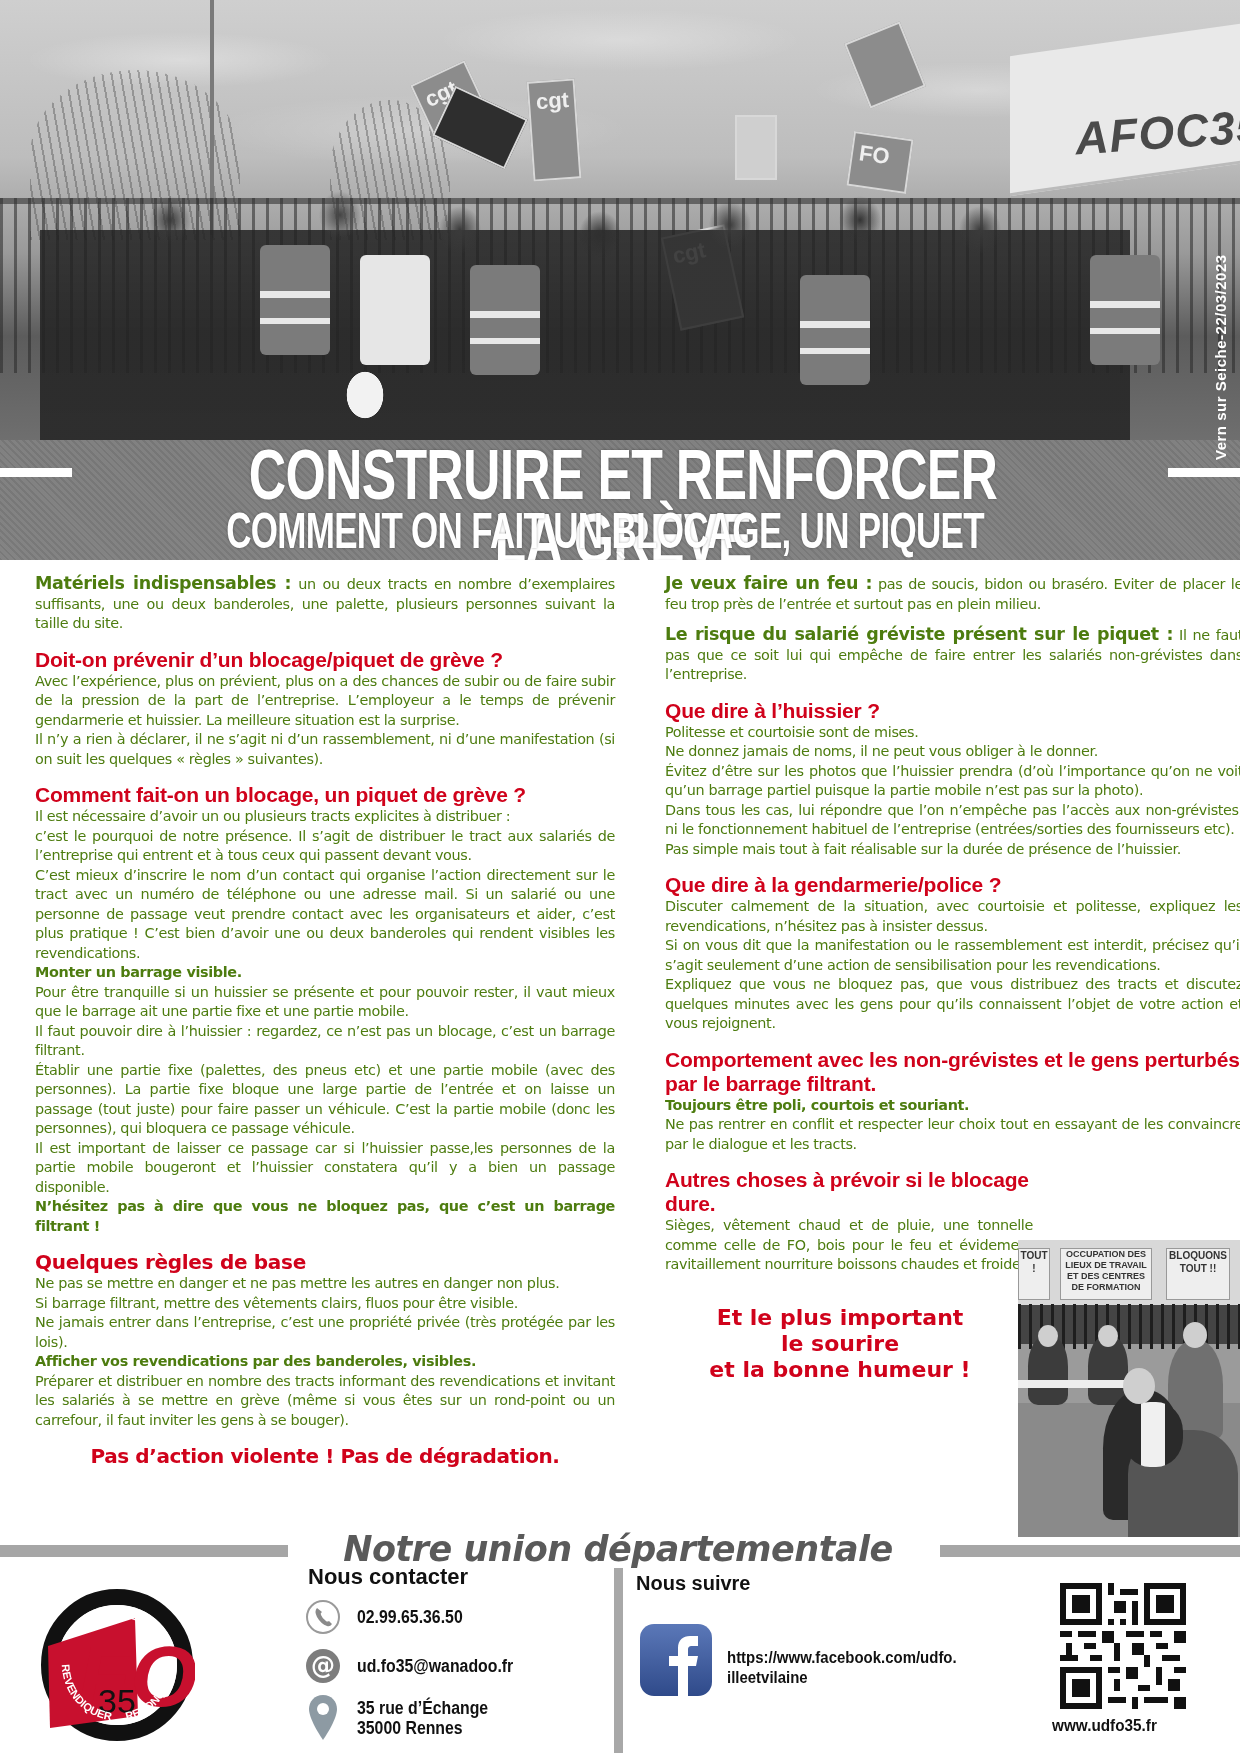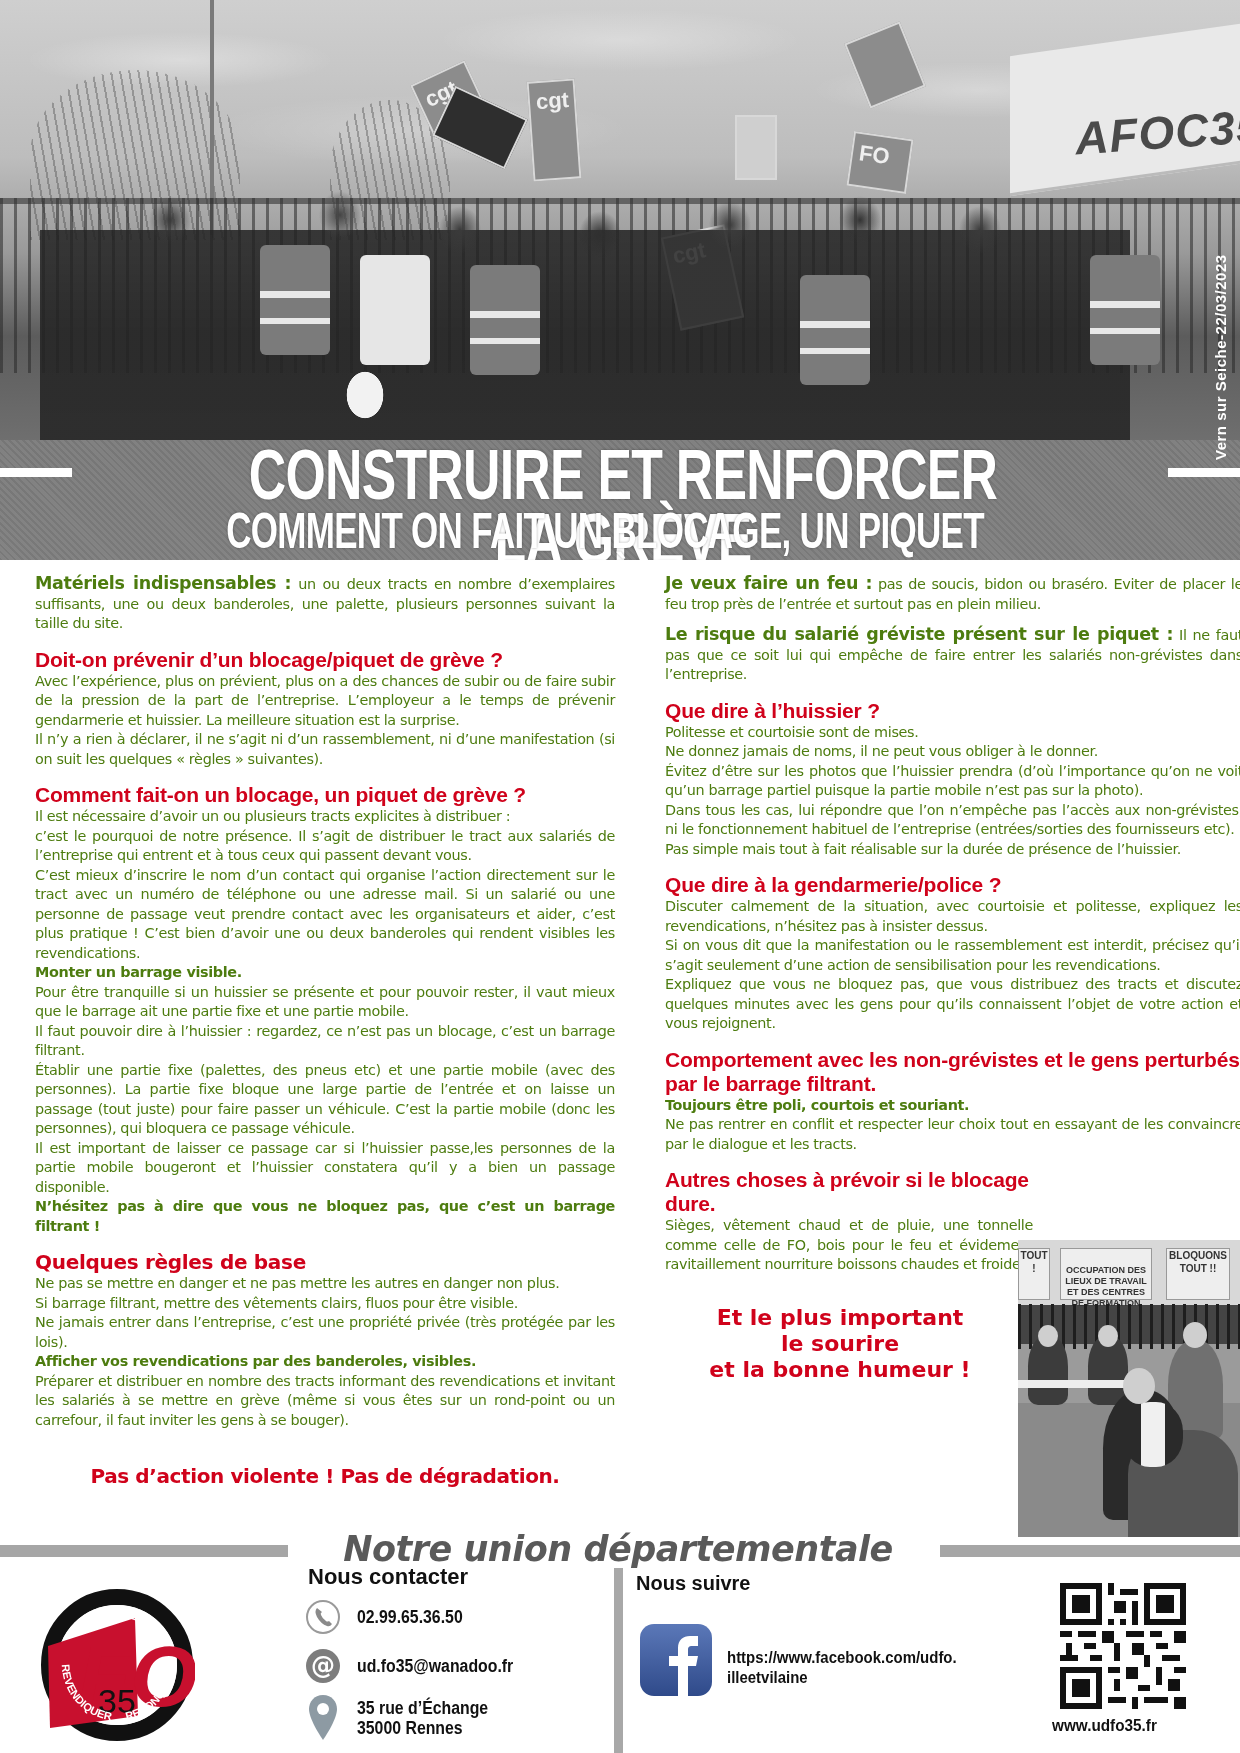--- a/index.html
+++ b/index.html
@@ -111,21 +111,21 @@
   .block-line { display: block; }
 
   .h-wide { font-family: "DejaVu Sans", sans-serif; font-size: 20px; letter-spacing: -.3px; }
 
   .smile {
     color: #d0021b; font-family: "DejaVu Sans", sans-serif; font-weight: bold; text-align: center;
     font-size: 22px; line-height: 26px; width: 350px;
   }
   .warning {
     color: #d0021b; font-family: "DejaVu Sans", sans-serif; font-weight: bold;
-    font-size: 20px; line-height: 24px; letter-spacing: -.4px; text-align: center; margin-top: 20px;
+    font-size: 20px; line-height: 24px; letter-spacing: -.4px; text-align: center;
   }
 
   .side-photo {
     position: absolute; left: 1018px; top: 1240px; width: 222px; height: 297px; overflow: hidden;
     background: linear-gradient(180deg, #d8d8d8 0 22%, #444 22% 35%, #9b9b9b 35% 55%, #8a8a8a 55%);
   }
   .side-photo .banner {
     position: absolute; top: 8px; height: 52px; background: #eee; border: 1px solid #999;
     font-size: 10px; font-weight: bold; color: #333; text-align: center; padding-top: 0; line-height: 13px;
   }
@@ -284,21 +284,21 @@
     <div class="smile">
       <span class="block-line">Et le plus important</span>
       <span class="block-line">le sourire</span>
       <span class="block-line">et la bonne humeur !</span>
     </div>
   </div>
 </div>
 
 <div class="side-photo">
   <div class="banner" style="left:0;width:32px;">TOUT !</div>
-  <div class="banner" style="left:42px;width:92px;font-size:9px;line-height:11px;padding-top:16px;">OCCUPATION DES LIEUX DE TRAVAIL ET DES CENTRES DE FORMATION</div>
+  <div class="banner" style="left:42px;width:92px;font-size:9px;line-height:11px;padding-top:0;">OCCUPATION DES LIEUX DE TRAVAIL ET DES CENTRES DE FORMATION</div>
   <div class="banner" style="left:148px;width:64px;">BLOQUONS TOUT !!</div>
   <div class="rail"></div>
   <div class="person" style="left:10px;top:95px;width:40px;height:70px;"></div>
   <div class="face" style="left:20px;top:85px;width:20px;height:22px;"></div>
   <div class="person" style="left:70px;top:95px;width:40px;height:70px;"></div>
   <div class="face" style="left:80px;top:85px;width:20px;height:22px;"></div>
   <div class="person" style="left:150px;top:100px;width:55px;height:100px;background:#707070;"></div>
   <div class="face" style="left:165px;top:82px;width:24px;height:26px;"></div>
   <div class="table"></div>
   <div class="person" style="left:85px;top:150px;width:80px;height:130px;background:#2a2a2a;"></div>

